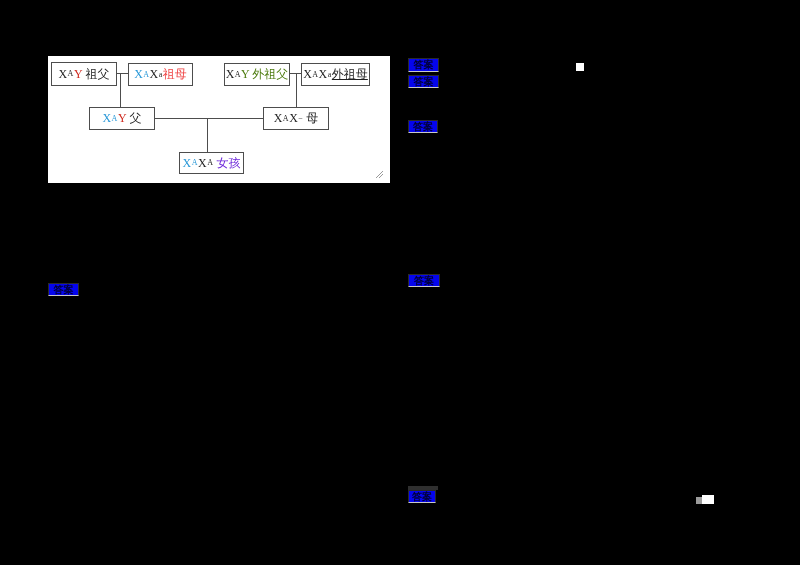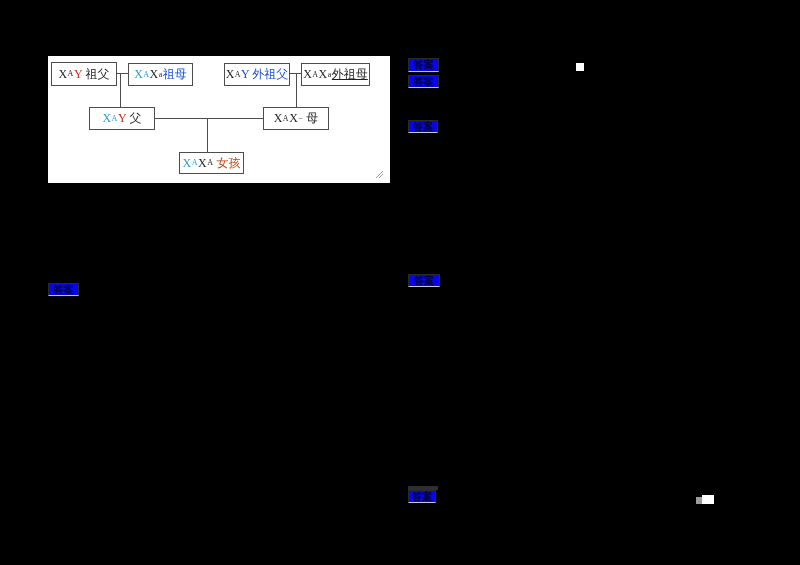--- a/index.html
+++ b/index.html
@@ -43,26 +43,26 @@
 </head>
 <body>
 
 <div class="page">
 
   <div class="figure-canvas" id="figure-canvas">
     <svg class="resize-icon" width="11" height="9" viewBox="0 0 11 9">
       <path d="M2 8 L9 1 M5 8 L9 4" stroke="#9a9a9a" stroke-width="1" fill="none"></path>
     </svg>
   <div class="pbox" style="left: 3px; top: 6px; width: 66px; height: 24px;"><span style="color: rgb(31, 31, 31);">X</span><sup style="color: rgb(31, 31, 31);">A</sup><span style="color: rgb(207, 42, 31);">Y</span><span style="color: rgb(31, 31, 31);"> 祖父</span></div>
-      <div class="pbox" style="left: 80px; top: 7px; width: 65px; height: 23px;"><span style="color: rgb(43, 153, 216);">X</span><sup style="color: rgb(43, 153, 216);">A</sup><span style="color: rgb(31, 31, 31);">X</span><sup style="color: rgb(31, 31, 31);">a</sup><span style="color: #1d4ed8; text-align: right;">祖母</span></div>
-      <div class="pbox" style="left: 176px; top: 7px; width: 66px; height: 23px;"><span style="color: rgb(31, 31, 31);">X</span><sup style="color: rgb(31, 31, 31);">A</sup><span style="color: #1d4ed8;">Y 外祖父</span></div>
+      <div class="pbox" style="left: 80px; top: 7px; width: 65px; height: 23px;"><span style="color: rgb(43, 153, 216);">X</span><sup style="color: rgb(43, 153, 216);">A</sup><span style="color: rgb(31, 31, 31);">X</span><sup style="color: rgb(31, 31, 31);">a</sup><span style="color: #ef4444; text-align: right;">祖母</span></div>
+      <div class="pbox" style="left: 176px; top: 7px; width: 66px; height: 23px;"><span style="color: rgb(31, 31, 31);">X</span><sup style="color: rgb(31, 31, 31);">A</sup><span style="color: #4d7c0f;">Y 外祖父</span></div>
       <div class="pbox" style="left: 253px; top: 7px; width: 69px; height: 23px;"><span style="color: rgb(31, 31, 31);">X</span><sup style="color: rgb(31, 31, 31);">A</sup><span style="color: rgb(31, 31, 31);">X</span><sup style="color: rgb(31, 31, 31);">a</sup><span style="color: rgb(31, 31, 31); text-decoration: underline;">外祖母</span></div>
       <div class="pbox" style="left: 41px; top: 51px; width: 66px; height: 23px;"><span style="color: rgb(43, 153, 216);">X</span><sup style="color: rgb(43, 153, 216);">A</sup><span style="color: rgb(207, 42, 31);">Y</span><span style="color: rgb(31, 31, 31);"> 父</span></div>
       <div class="pbox" style="left: 215px; top: 51px; width: 66px; height: 23px;"><span style="color: rgb(31, 31, 31);">X</span><sup style="color: rgb(31, 31, 31);">A</sup><span style="color: rgb(31, 31, 31);">X</span><sup style="color: rgb(31, 31, 31);">−</sup><span style="color: rgb(31, 31, 31);"> 母</span></div>
-      <div class="pbox" style="left: 131px; top: 96px; width: 65px; height: 22px;"><span style="color: rgb(43, 153, 216);">X</span><sup style="color: rgb(43, 153, 216);">A</sup><span style="color: rgb(31, 31, 31);">X</span><sup style="color: rgb(31, 31, 31);">A</sup><span style="color: #c2410c;"> 女孩</span></div>
+      <div class="pbox" style="left: 131px; top: 96px; width: 65px; height: 22px;"><span style="color: rgb(43, 153, 216);">X</span><sup style="color: rgb(43, 153, 216);">A</sup><span style="color: rgb(31, 31, 31);">X</span><sup style="color: rgb(31, 31, 31);">A</sup><span style="color: #6d28d9;"> 女孩</span></div>
       <div class="pline" style="left: 69px; top: 17px; width: 11px; height: 1px;"></div>
       <div class="pline" style="left: 72px; top: 17px; width: 1px; height: 34px;"></div>
       <div class="pline" style="left: 242px; top: 17px; width: 11px; height: 1px;"></div>
       <div class="pline" style="left: 248px; top: 17px; width: 1px; height: 34px;"></div>
       <div class="pline" style="left: 107px; top: 62px; width: 108px; height: 1px;"></div>
       <div class="pline" style="left: 159px; top: 62px; width: 1px; height: 34px;"></div>
     </div>
 
   <div class="chip white" style="left:576px;top:63px;width:8px;height:8px;"></div>
 

